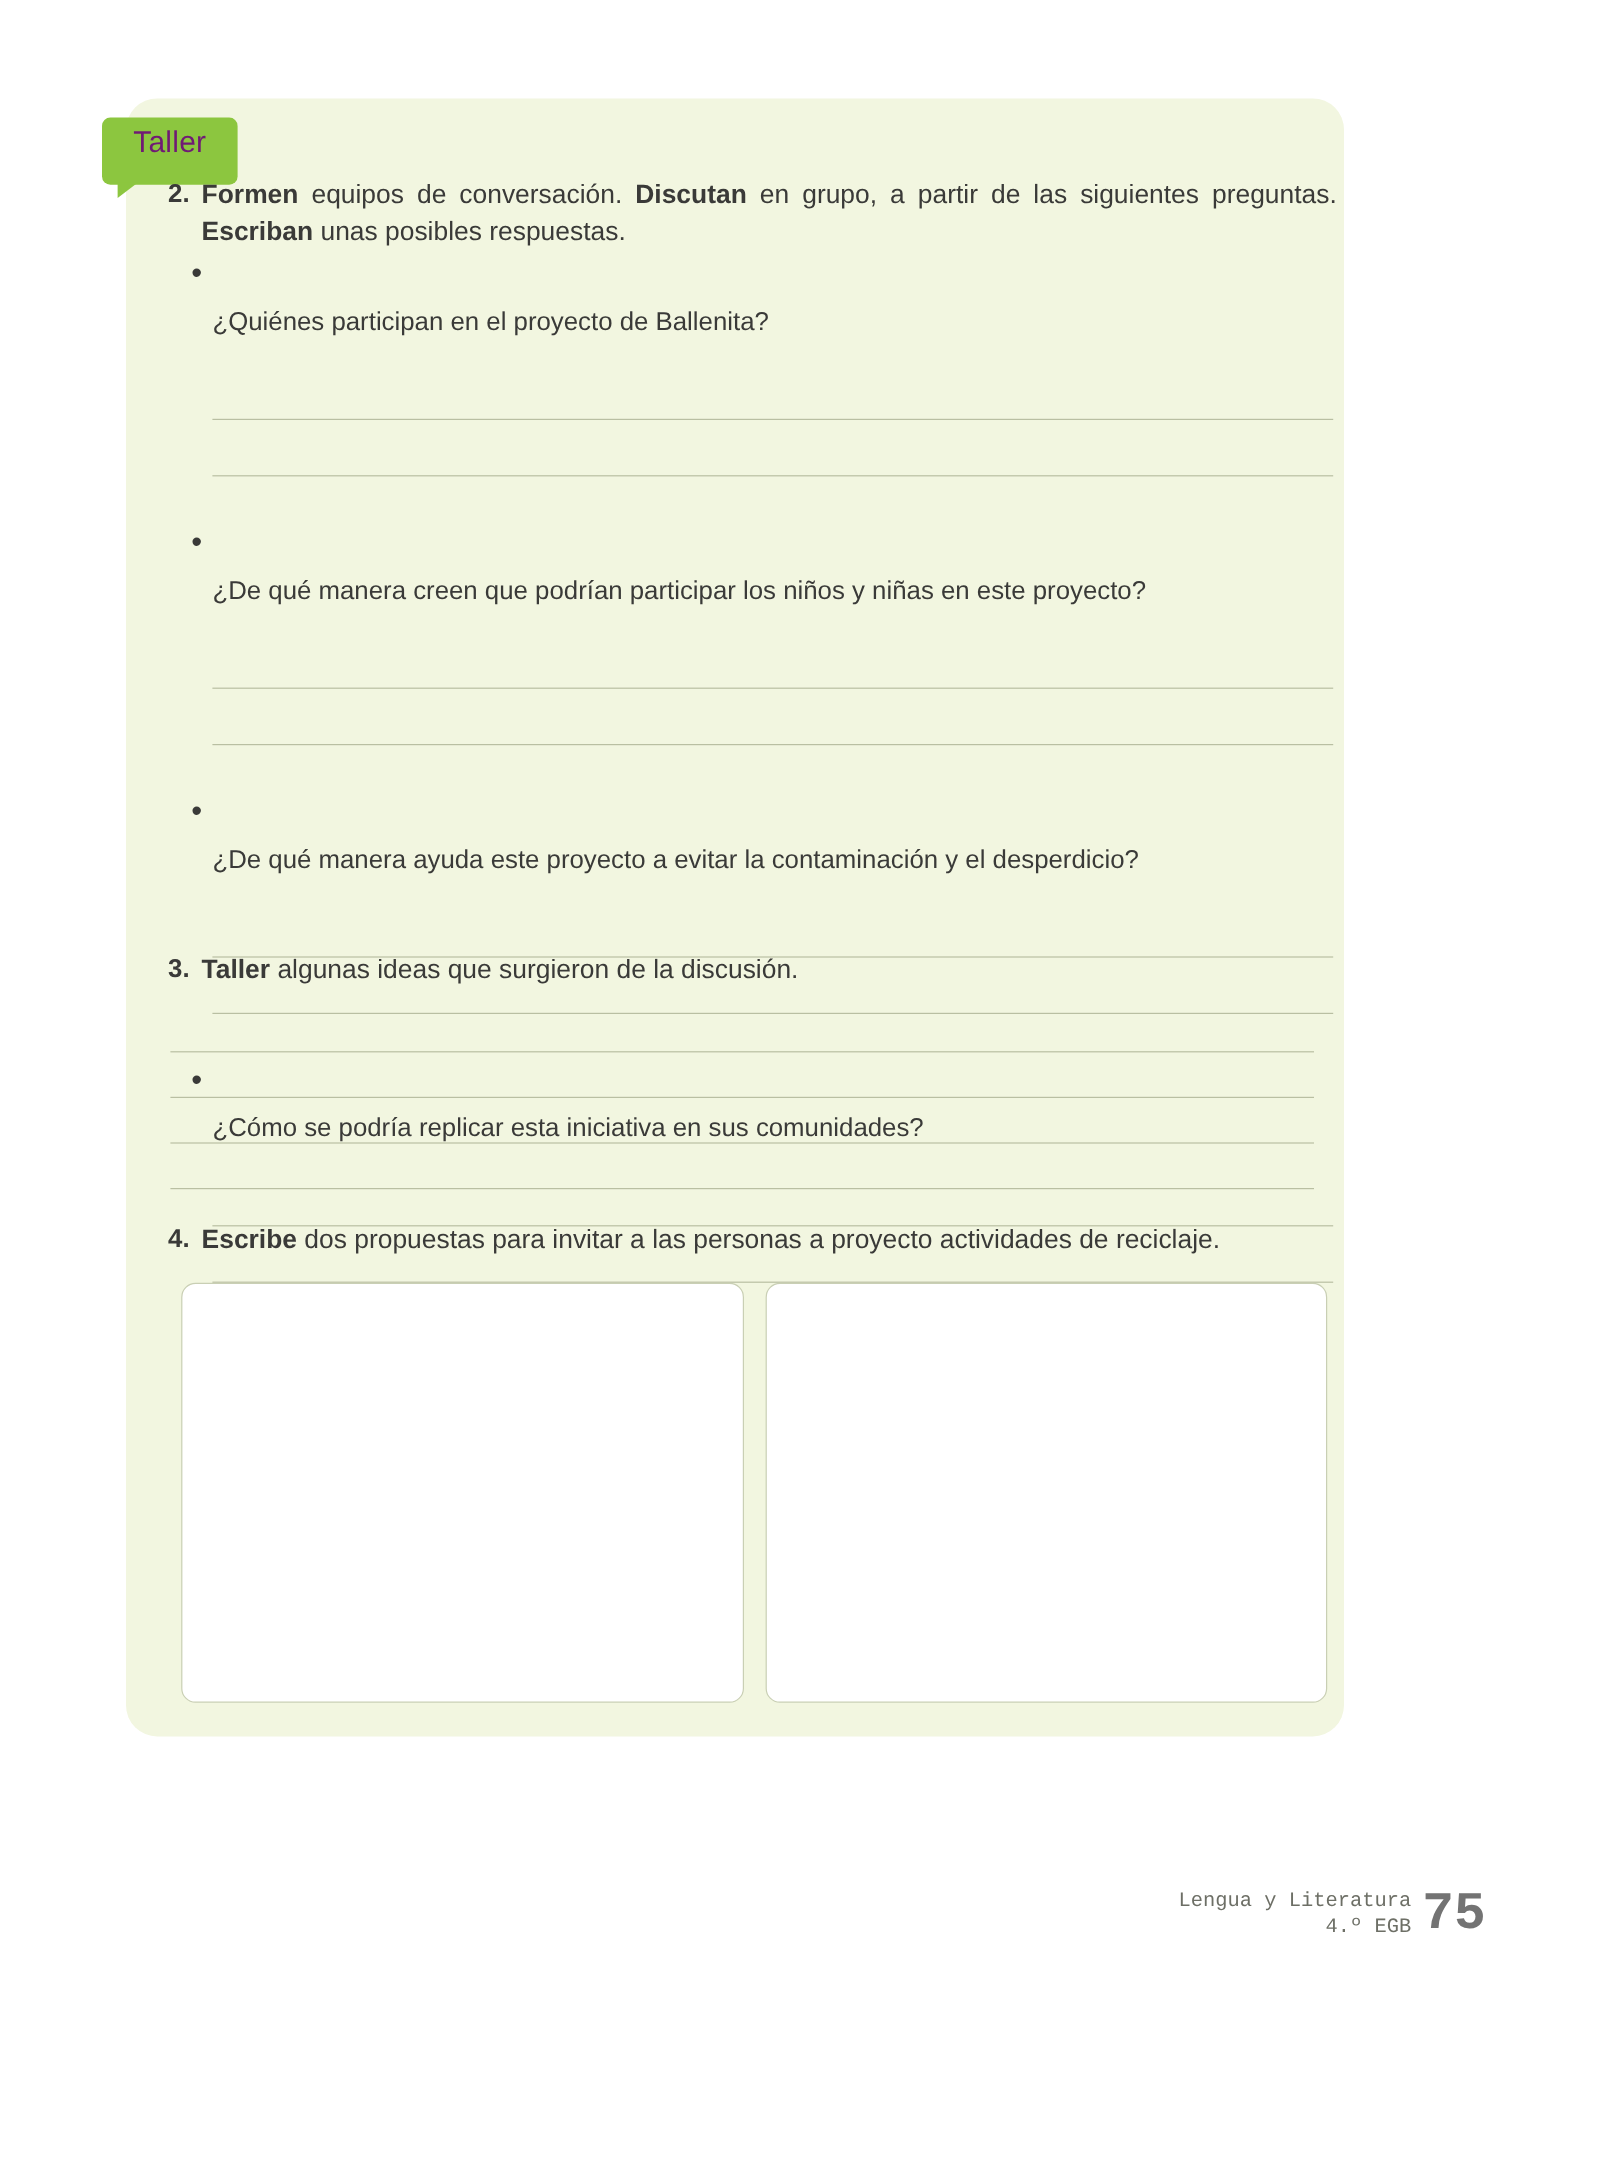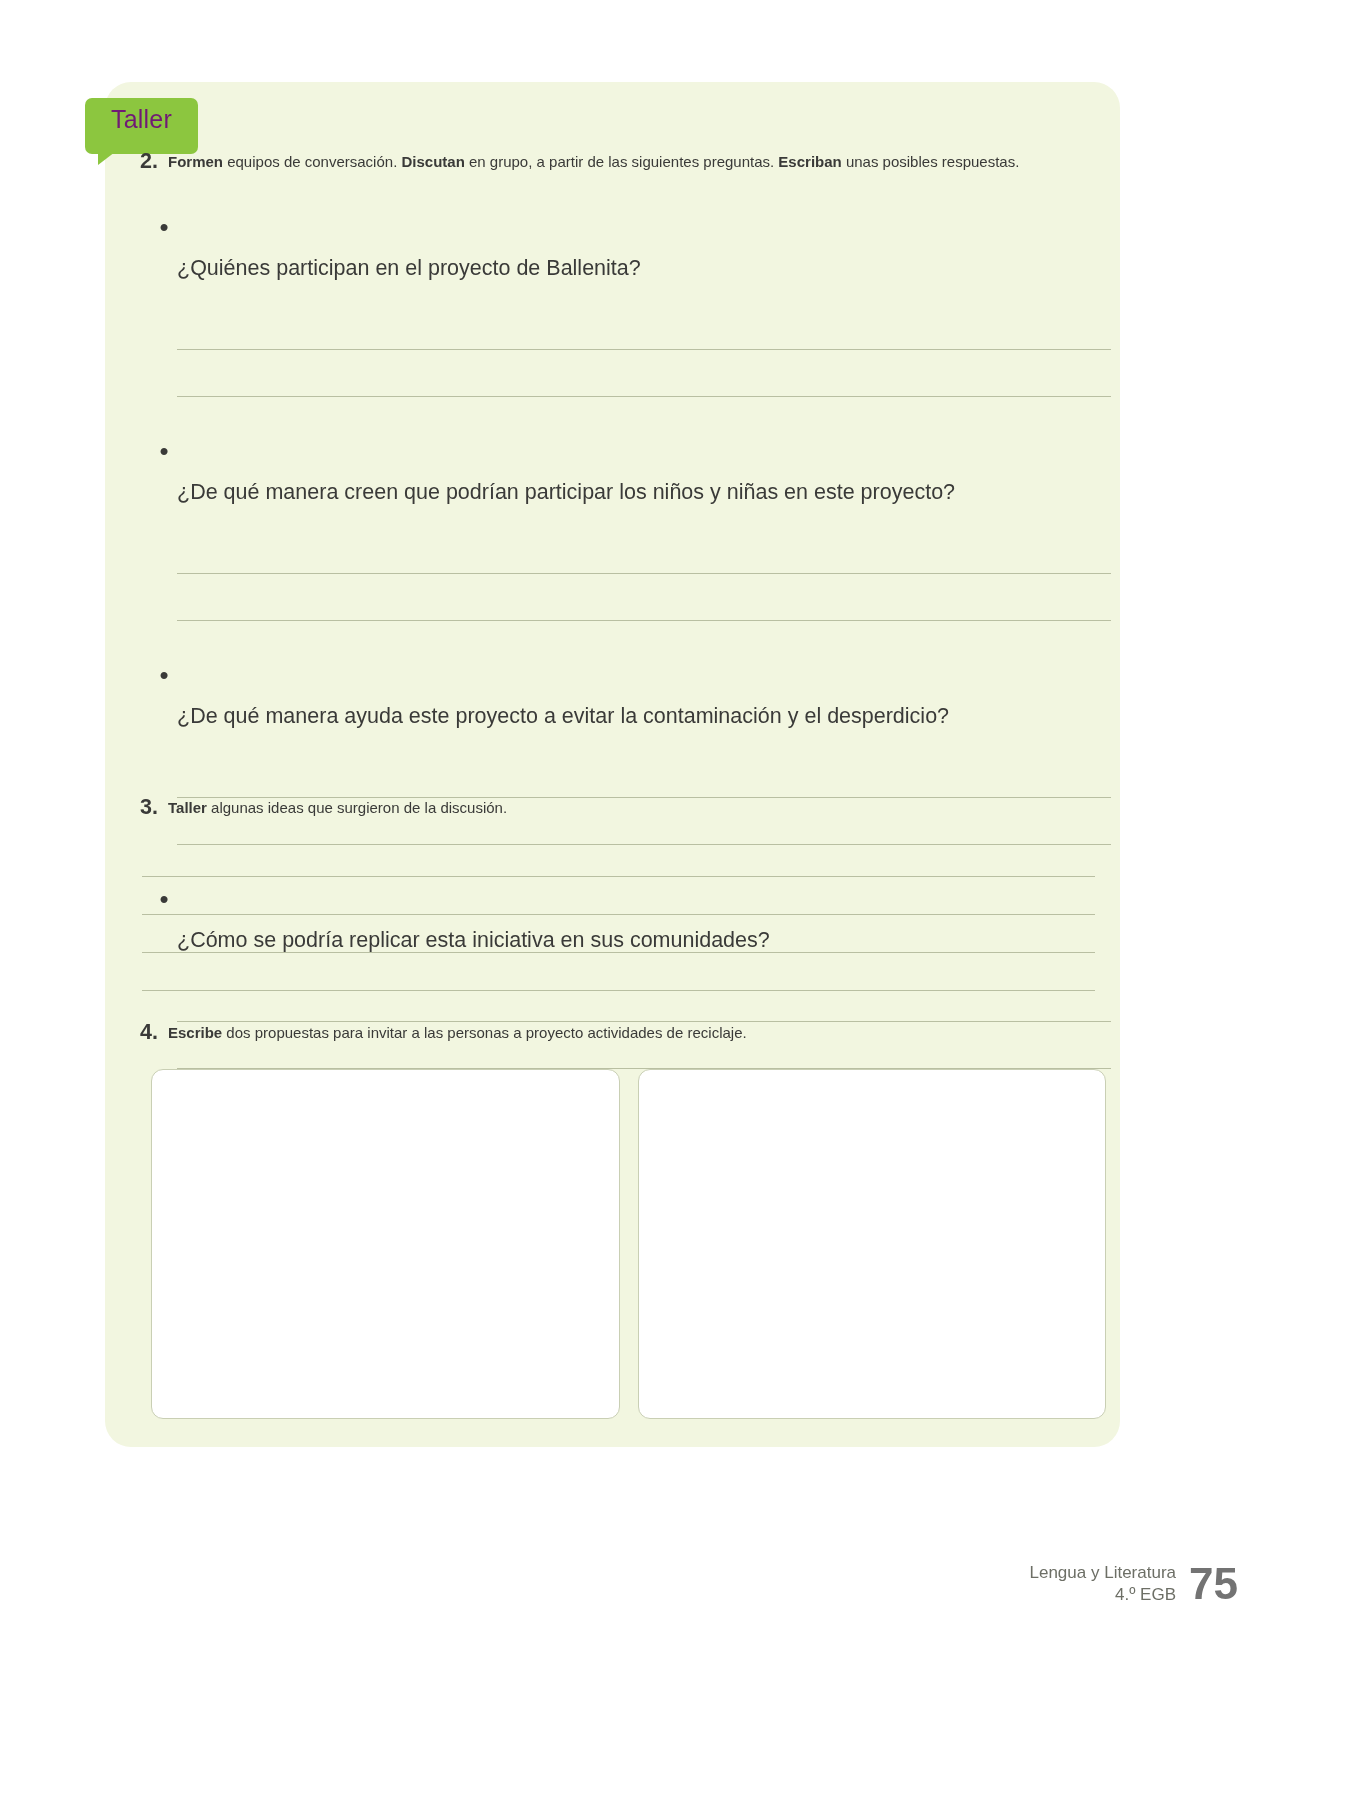--- a/index.html
+++ b/index.html
@@ -74,21 +74,21 @@
     width: 44px;
     flex: 0 0 44px;
     text-align: right;
     padding-right: 10px;
     font-size: 21.5px;
     font-weight: bold;
     color: #3a3a38;
     line-height: 31px;
   }
   .item-text {
-    font-size: 15px;
+    font-size: 22px;
     line-height: 31px;
     color: #3a3a38;
     flex: 1;
   }
   .item-text b {
     font-weight: bold;
   }
 
   .q2 {
     position: absolute;
@@ -179,22 +179,23 @@
     height: 348px;
     background: #ffffff;
     border: 1.4px solid #c9cfb4;
     border-radius: 12px;
   }
 
   
   .footer {
     position: absolute;
     right: 112px;
-    bottom: 196px;
+    bottom: 184px;
     text-align: right;
+    font-family: Liberation Mono, monospace;
   }
   .footer-lines {
     position: absolute;
     right: 62px;
     bottom: -2px;
     text-align: right;
     font-size: 17px;
     line-height: 22px;
     color: #6d6f66;
     white-space: nowrap;

